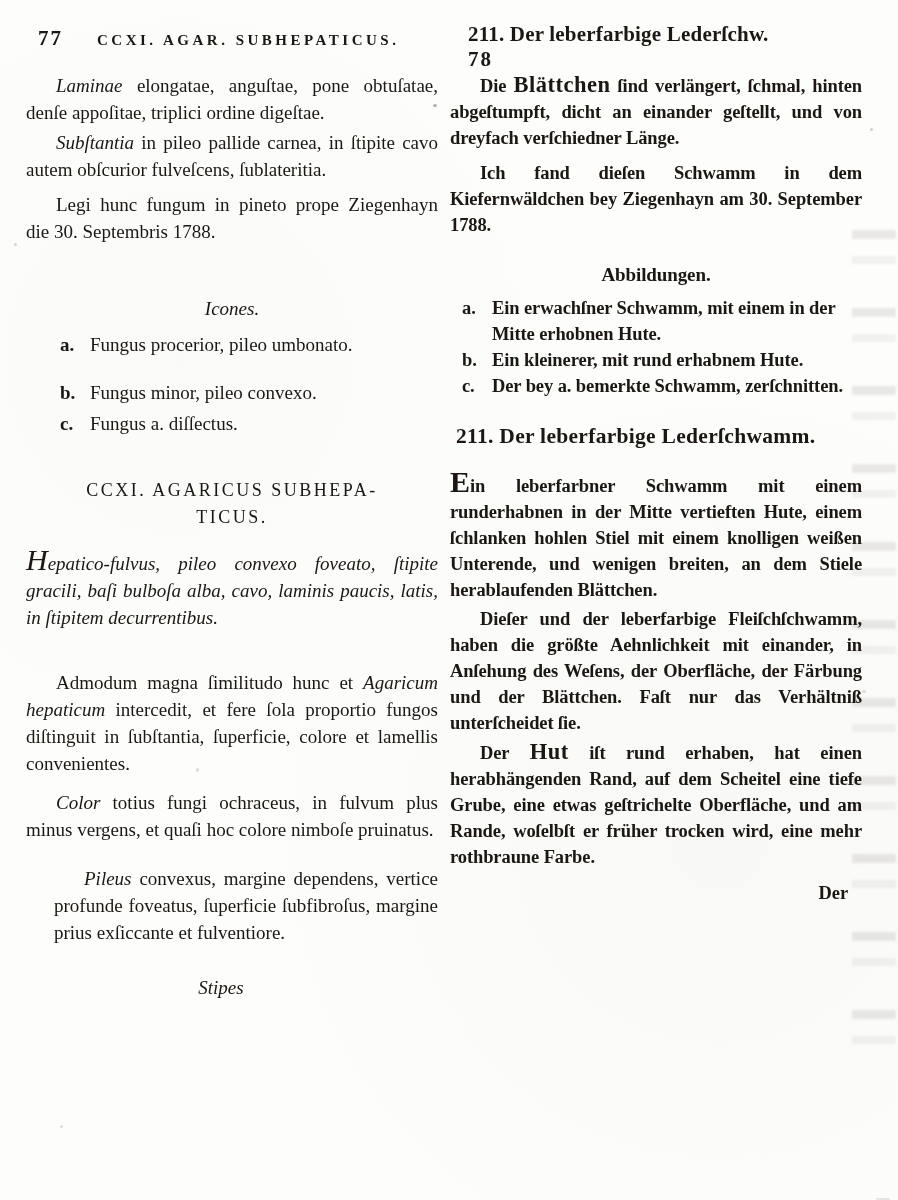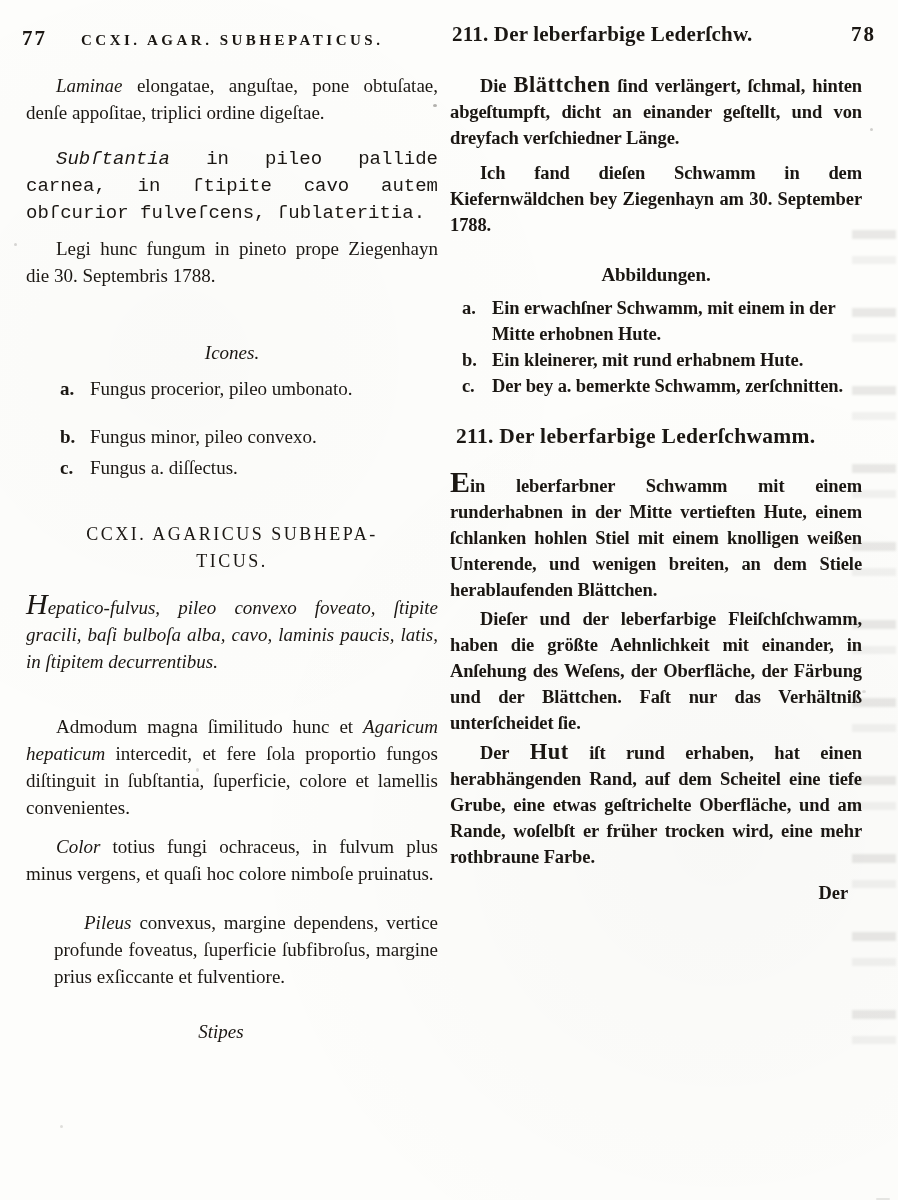--- a/index.html
+++ b/index.html
@@ -12,37 +12,37 @@
   }
   .page{
     position:absolute; inset:0;
     background:
       radial-gradient(circle at 20% 30%, rgba(0,0,0,0.012), transparent 40%),
       radial-gradient(circle at 80% 70%, rgba(0,0,0,0.018), transparent 45%),
       #fdfdfb;
     color:#1b1713;
   }
   
-  .head{ position:absolute; top:26px; left:0; right:0; height:34px;text-align:right; }
+  .head{ position:absolute; top:26px; left:16px; right:0; height:34px;text-align:right; }
   .head-left{ position:absolute; left:22px; top:0; width:415px; display:flex; align-items:baseline; gap:34px; }
-  .head-right{ position:absolute; left:452px; top:-4px; width:424px; display:flex; align-items:baseline; justify-content:space-between; }
+  .head-right{ position:absolute; left:452px; top:-4px; width:424px; display:flex; align-items:baseline; justify-content:space-between;flex-direction:column; }
   .pagenum{ font-size:21px; font-weight:700; letter-spacing:2px; }
   .rh-latin{ font-size:15px; font-weight:700; letter-spacing:3.5px; }
   .rh-german{ font-size:21px; font-weight:700; letter-spacing:0.2px; }
   
   .col{ position:absolute; top:72px; bottom:0; }
   .col-left{ left:26px;  width:412px; font-size:19px; line-height:27px; }
   .col-right{ left:450px; width:412px; font-size:18.5px; line-height:26px; font-weight:700; letter-spacing:-0.1px; }
   .para{ text-align:justify; text-indent:30px; }
   .it{ font-style:italic; }
   .em-word{ font-size:22.5px; letter-spacing:0.5px; }
   .initial{ font-size:30px; line-height:1; }
   
   .lp-p1{ margin-top:0; }
-  .lp-p2{ margin-top:20px;font-family:Liberation Mono, monospace; }
+  .lp-p2{ margin-top:3px; }
   .lp-p3{ margin-top:8px; }
   .icones-head{ margin-top:50px; text-align:center; font-style:italic; text-indent:0; }
   .icon-list{ margin-top:9px; list-style:none; }
   .icon-item{ display:flex; gap:12px; padding-left:34px; text-align:left; }
   .icon-item .lbl{ font-weight:700; min-width:18px; }
   .li-b{ margin-top:21px; }
   .li-c{ margin-top:4px; }
   .section-head{ margin-top:40px; text-align:center; text-indent:0; font-size:18px; letter-spacing:2.5px; }
   .section-head .line{ display:block; }
   .diagnosis{ margin-top:14px; font-style:italic; text-indent:0; }

